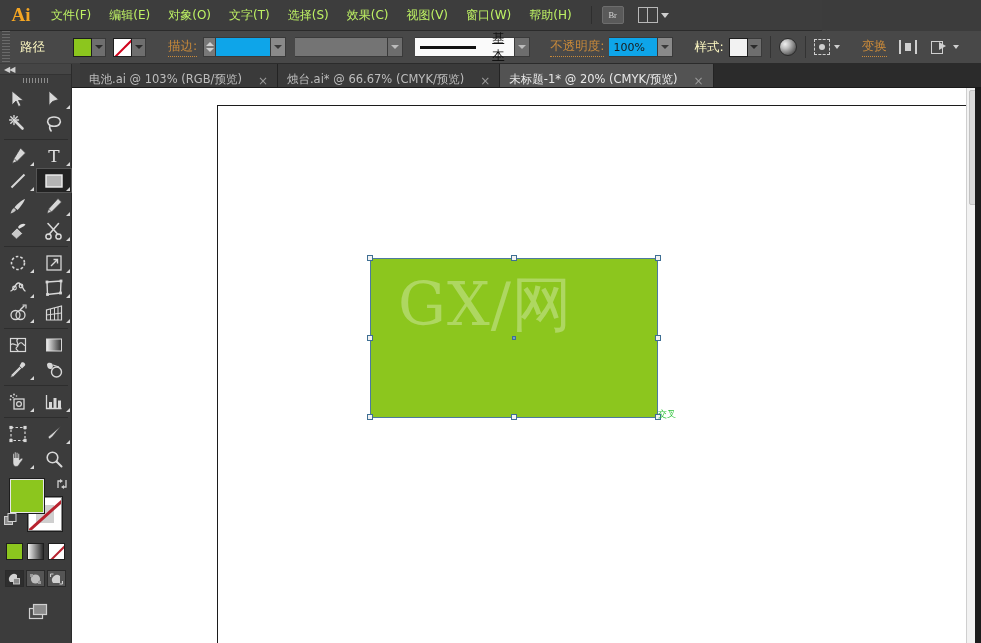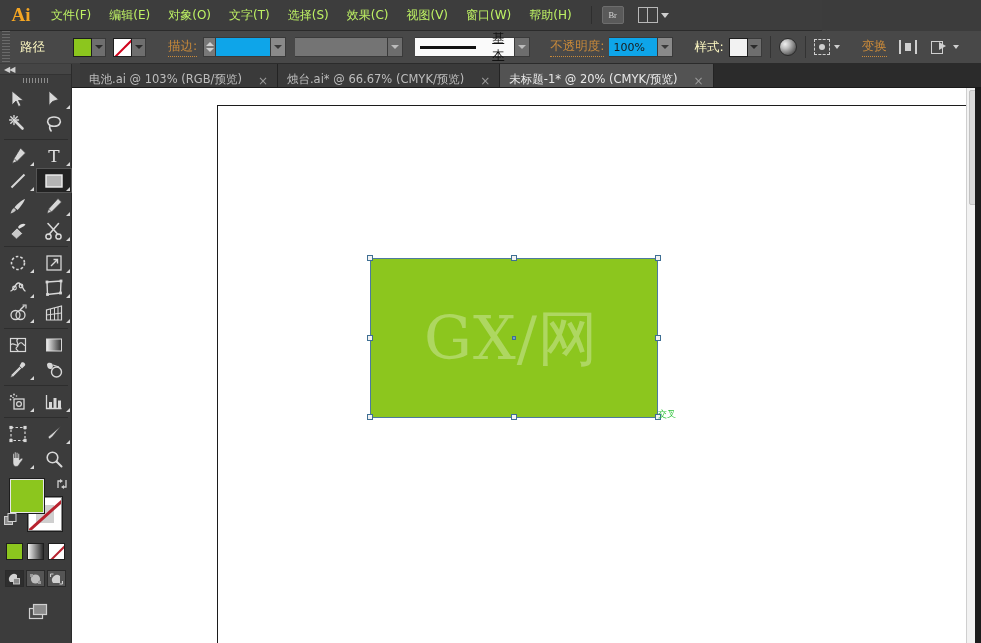--- a/index.html
+++ b/index.html
@@ -216,22 +216,22 @@
     background:#d9d9d9; border:1px solid #c2c2c2; border-radius:2px;
   }
   .canvas-rightedge { position:absolute; right:0; top:0; width:6px; height:555px; background:#1c1c1c; }
 
   
   .shape {
     position:absolute; left:298px; top:170px; width:288px; height:160px;
     background:#8CC61E; border:1px solid #4d7a9e;
   }
   .watermark {
-    position:absolute; left:312px; top:170px; width:288px; height:124px;
-    pointer-events:none; overflow:hidden;margin-top:34px;
+    position:absolute; left:286px; top:170px; width:288px; height:124px;
+    pointer-events:none; overflow:hidden;
   }
   .wm-top {
     position:absolute; left:40px; top:16px;
     font-family:"DejaVu Serif","Liberation Serif", serif;
     font-size:60px; color:rgba(255,255,255,0.30); line-height:1;
     white-space:nowrap; letter-spacing:1px;
   }
   .wm-bot {
     position:absolute; left:82px; top:74px;
     font-family:"DejaVu Serif","Liberation Serif", serif;

